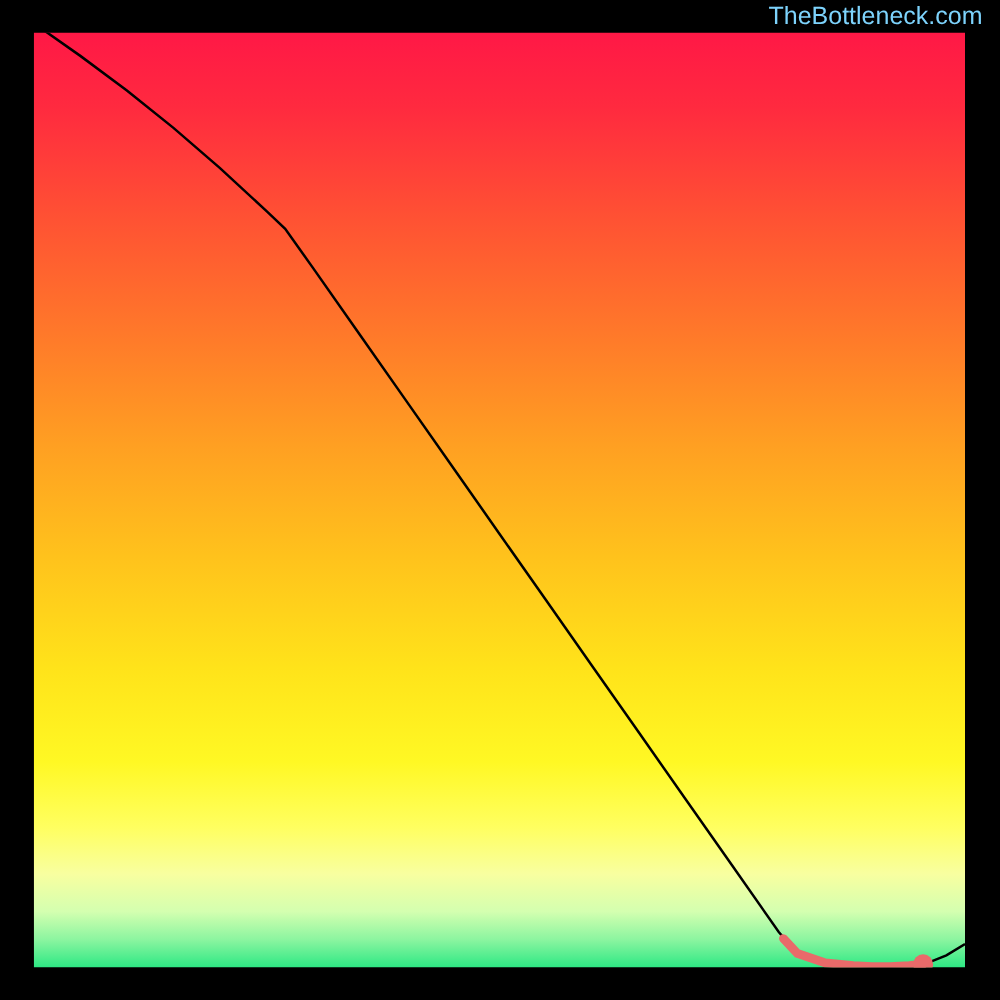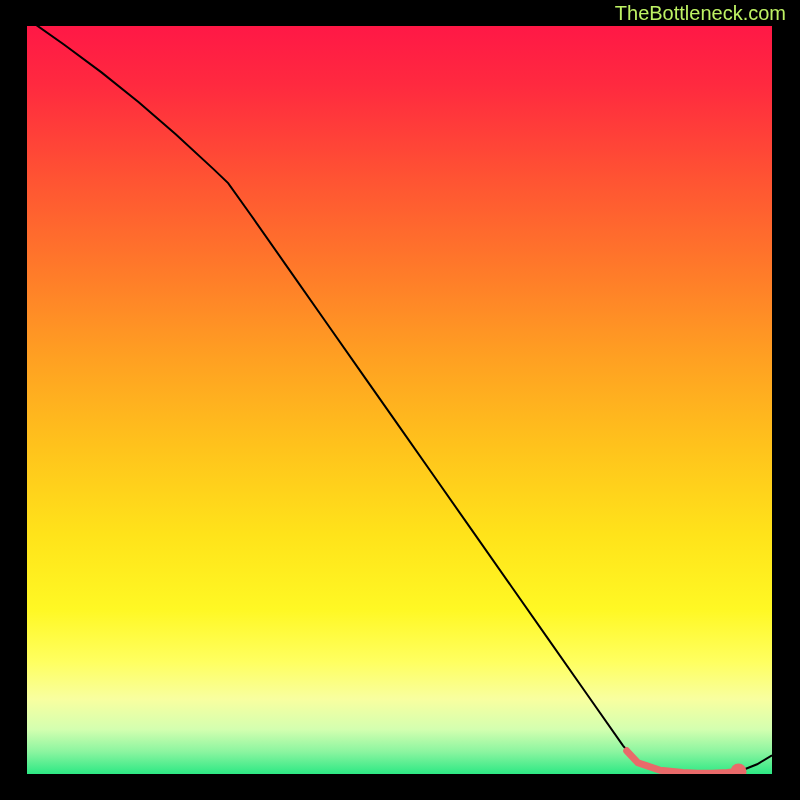--- a/index.html
+++ b/index.html
@@ -1,17 +1,17 @@
 <!DOCTYPE html>
 <html><head>
 <meta charset="utf-8">
 <style>
   * { margin: 0; padding: 0; box-sizing: border-box; }
   body { width: 800px; height: 800px; background: #000; position: relative; font-family: Arial, sans-serif; }
-  .watermark { position: absolute; top: 2px; right: 14px; color: #bef264; font-size: 20px; z-index: 10; text-align: center; }
+  .watermark { position: absolute; top: 2px; right: 14px; color: #7dd3fc; font-size: 20px; z-index: 10; text-align: center; }
   .plot-area {
     position: absolute;
     left: 27px;
     top: 26px;
     width: 745px;
     height: 748px;
   }
   .gradient-bg {
     position: absolute;
     left: 0; top: 0; width: 100%; height: 100%;

